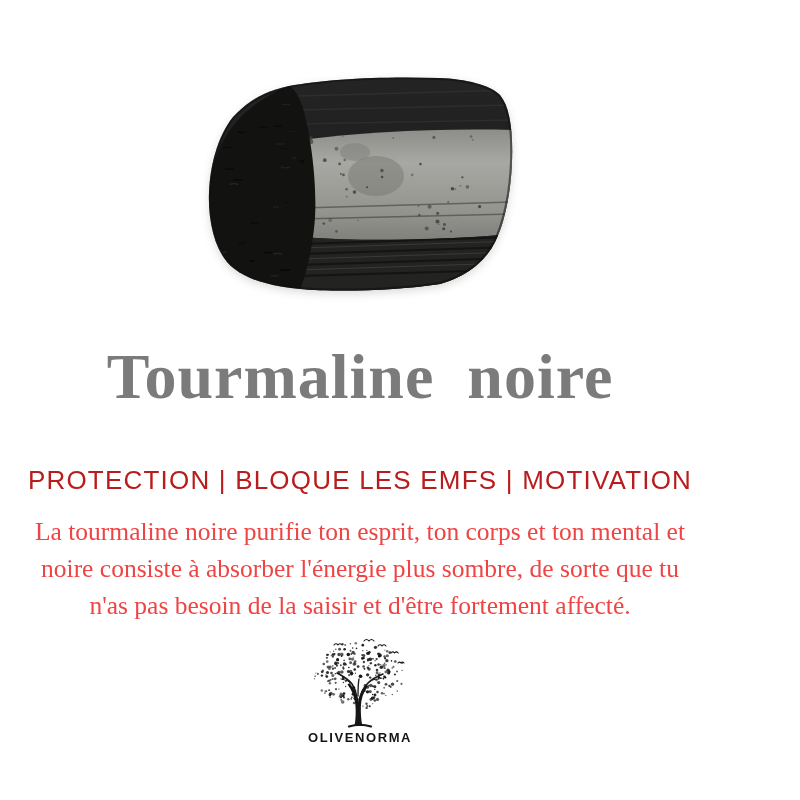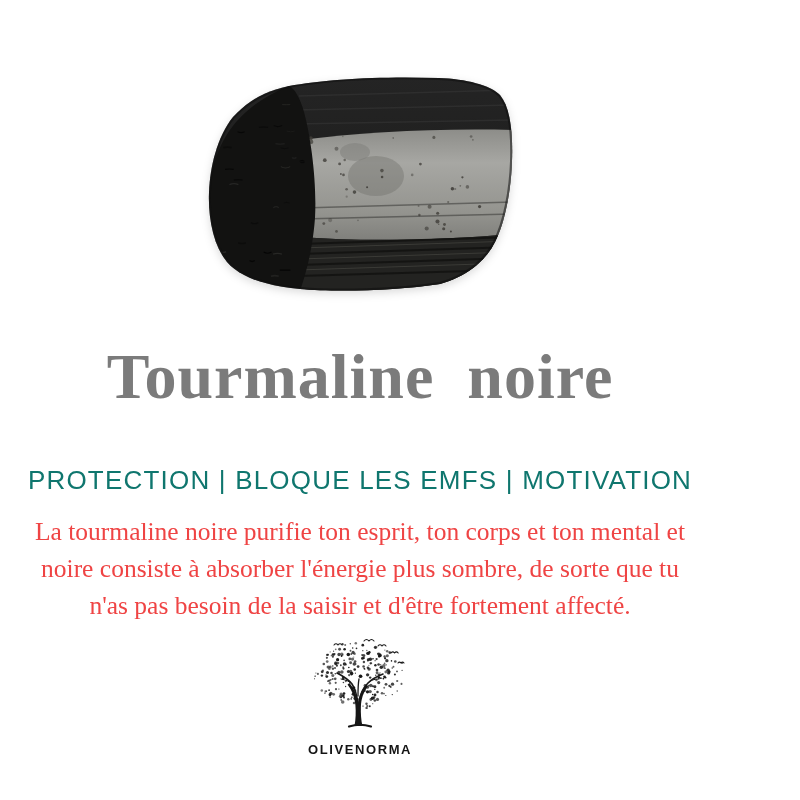--- a/index.html
+++ b/index.html
@@ -27,42 +27,42 @@
     color: #7b7b7b;
     letter-spacing: 1px;
     word-spacing: 16px;
     white-space: nowrap;
   }
   .product-subtitle {
     margin-top: 13px;
     font-family: "Liberation Sans", sans-serif;
     font-weight: 400;
     font-size: 26px;
-    color: #0f766e;
+    color: #b91c1c;
     letter-spacing: 1.2px;
     white-space: nowrap;
   }
   .product-description {
     margin-top: 17px;
     width: 780px;
     text-align: center;
     font-family: "Liberation Serif", serif;
     font-size: 25.5px;
     line-height: 37px;
     color: #ef4444;
   }
   .product-description div { white-space: nowrap; }
   .brand-logo {
     margin-top: 12px;
     display: flex;
     flex-direction: column;
     align-items: center;
   }
   .brand-name {
-    margin-top: 14px;
+    margin-top: 2px;
     font-family: "Liberation Sans", sans-serif;
     font-weight: 700;
     font-size: 13px;
     letter-spacing: 1.6px;
     color: #141414;
     white-space: nowrap;
   }
 </style>
 </head>
 <body>

